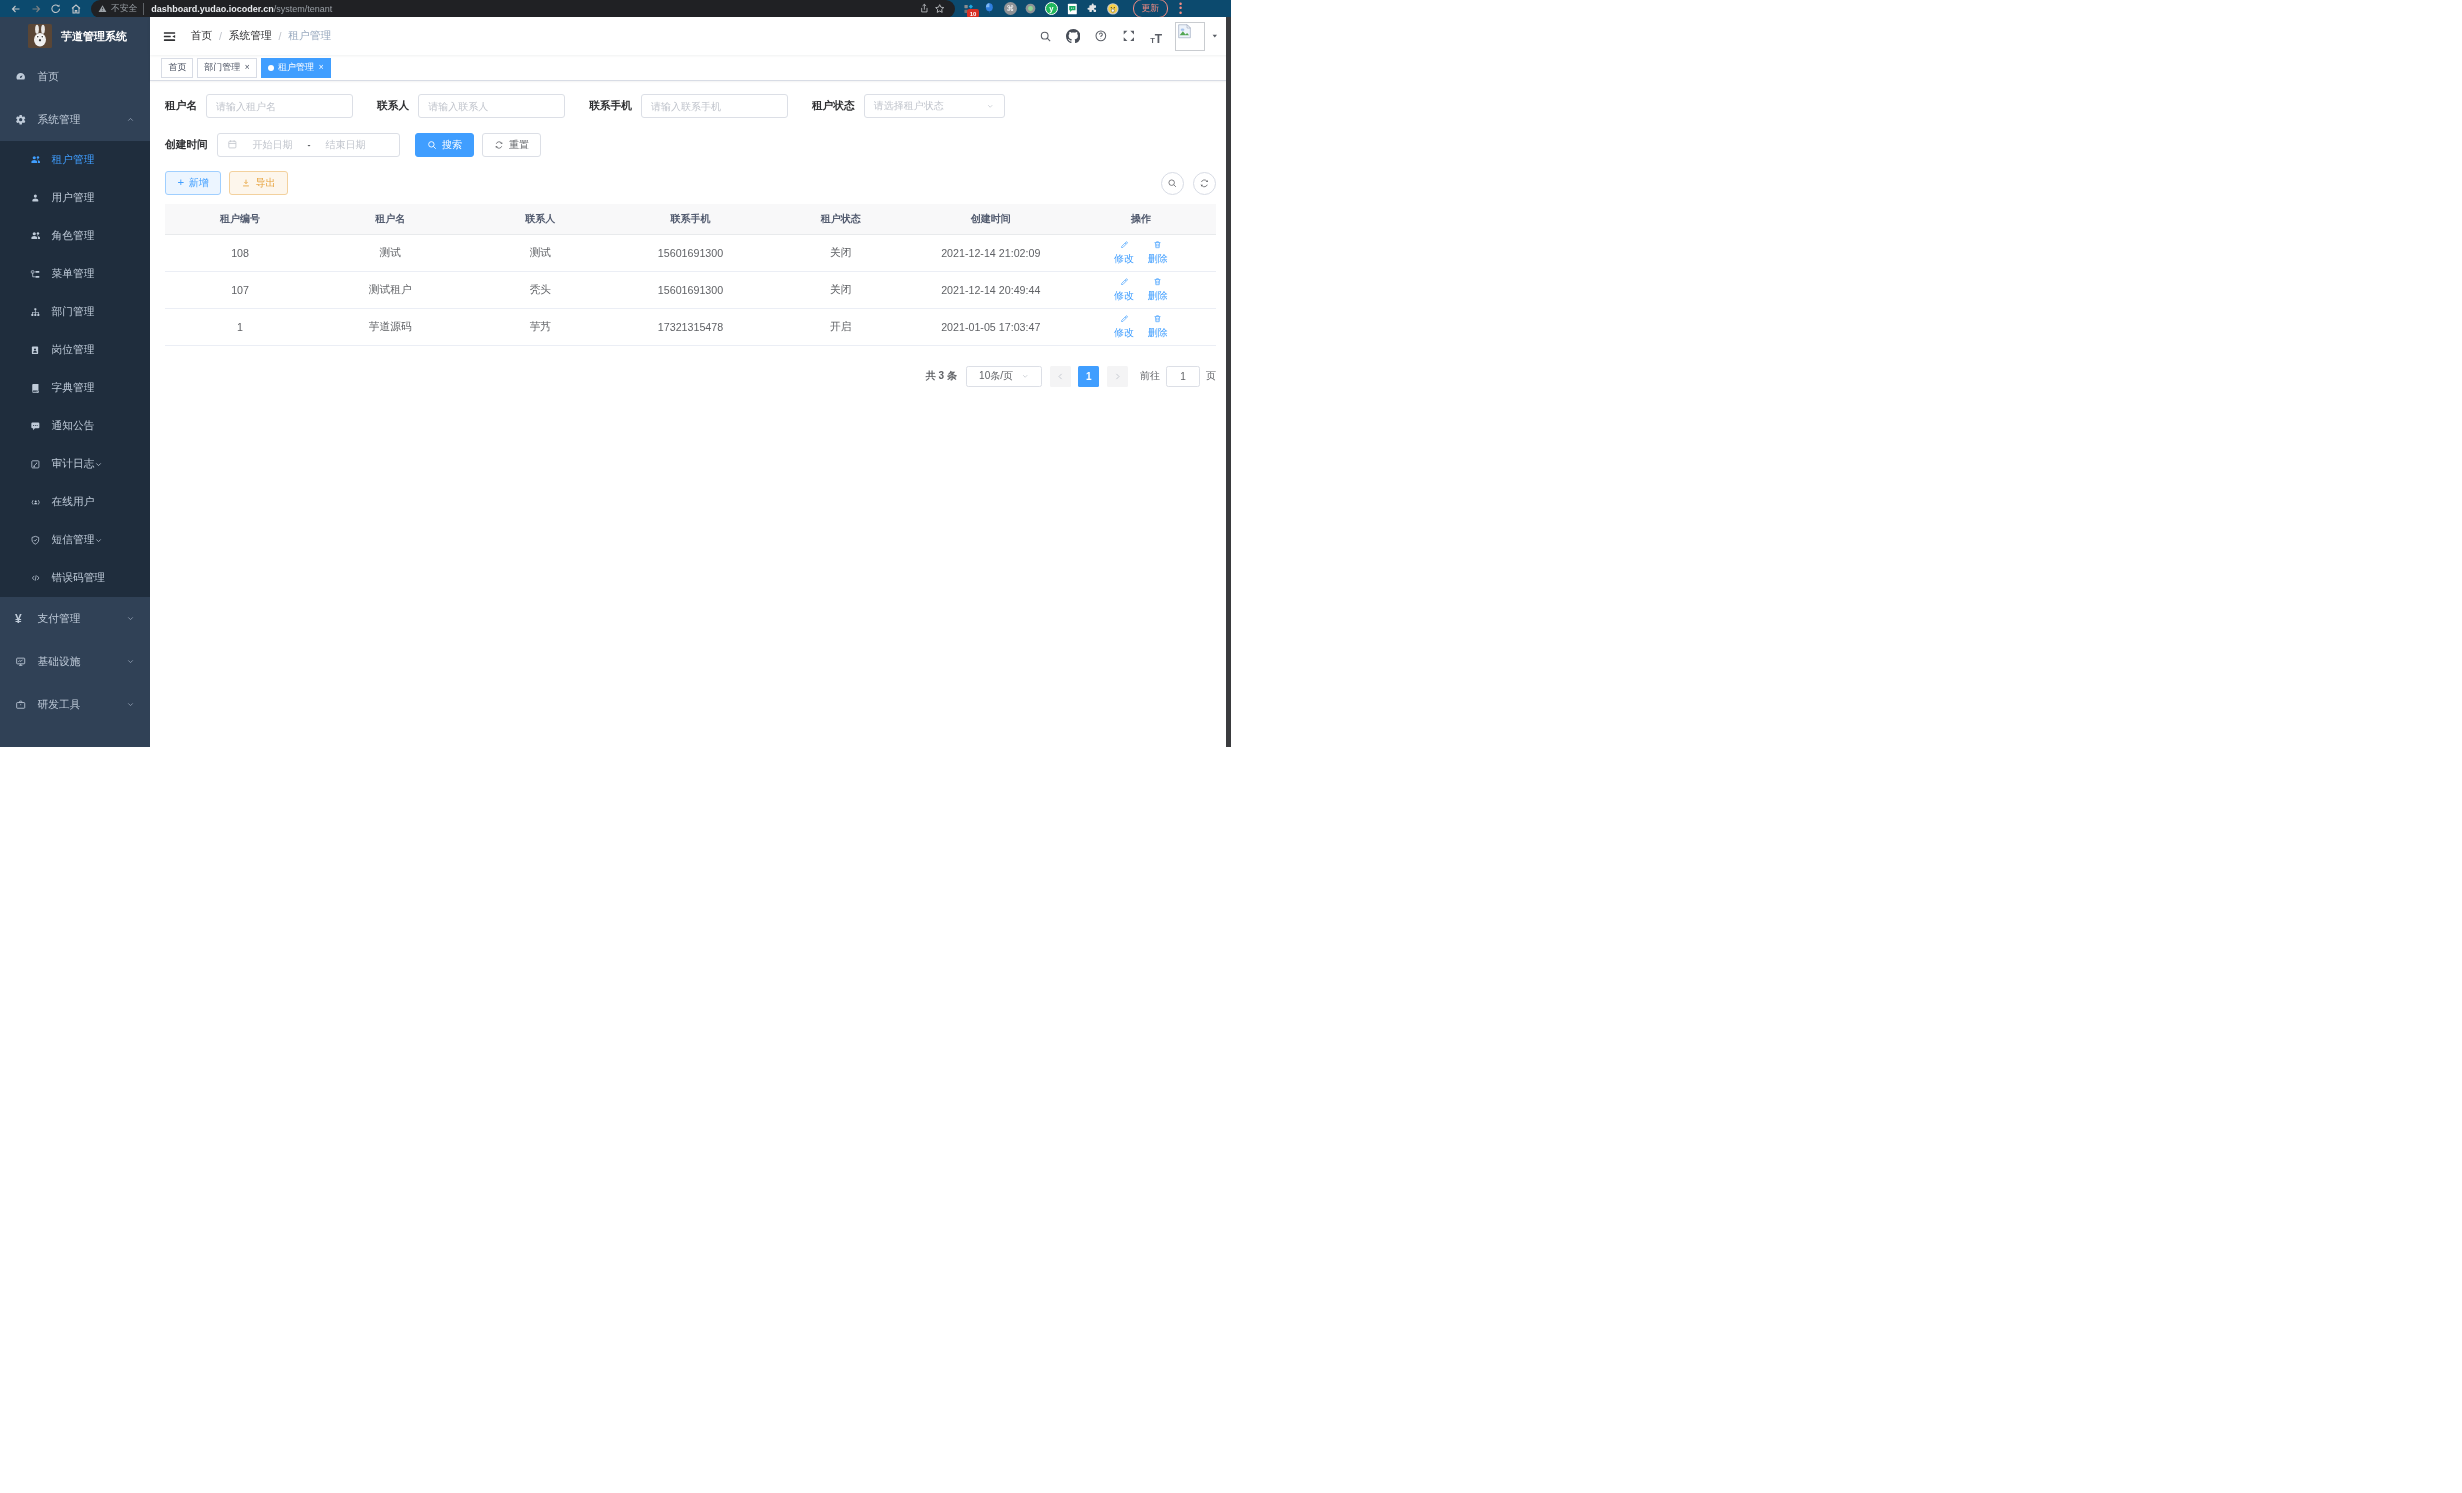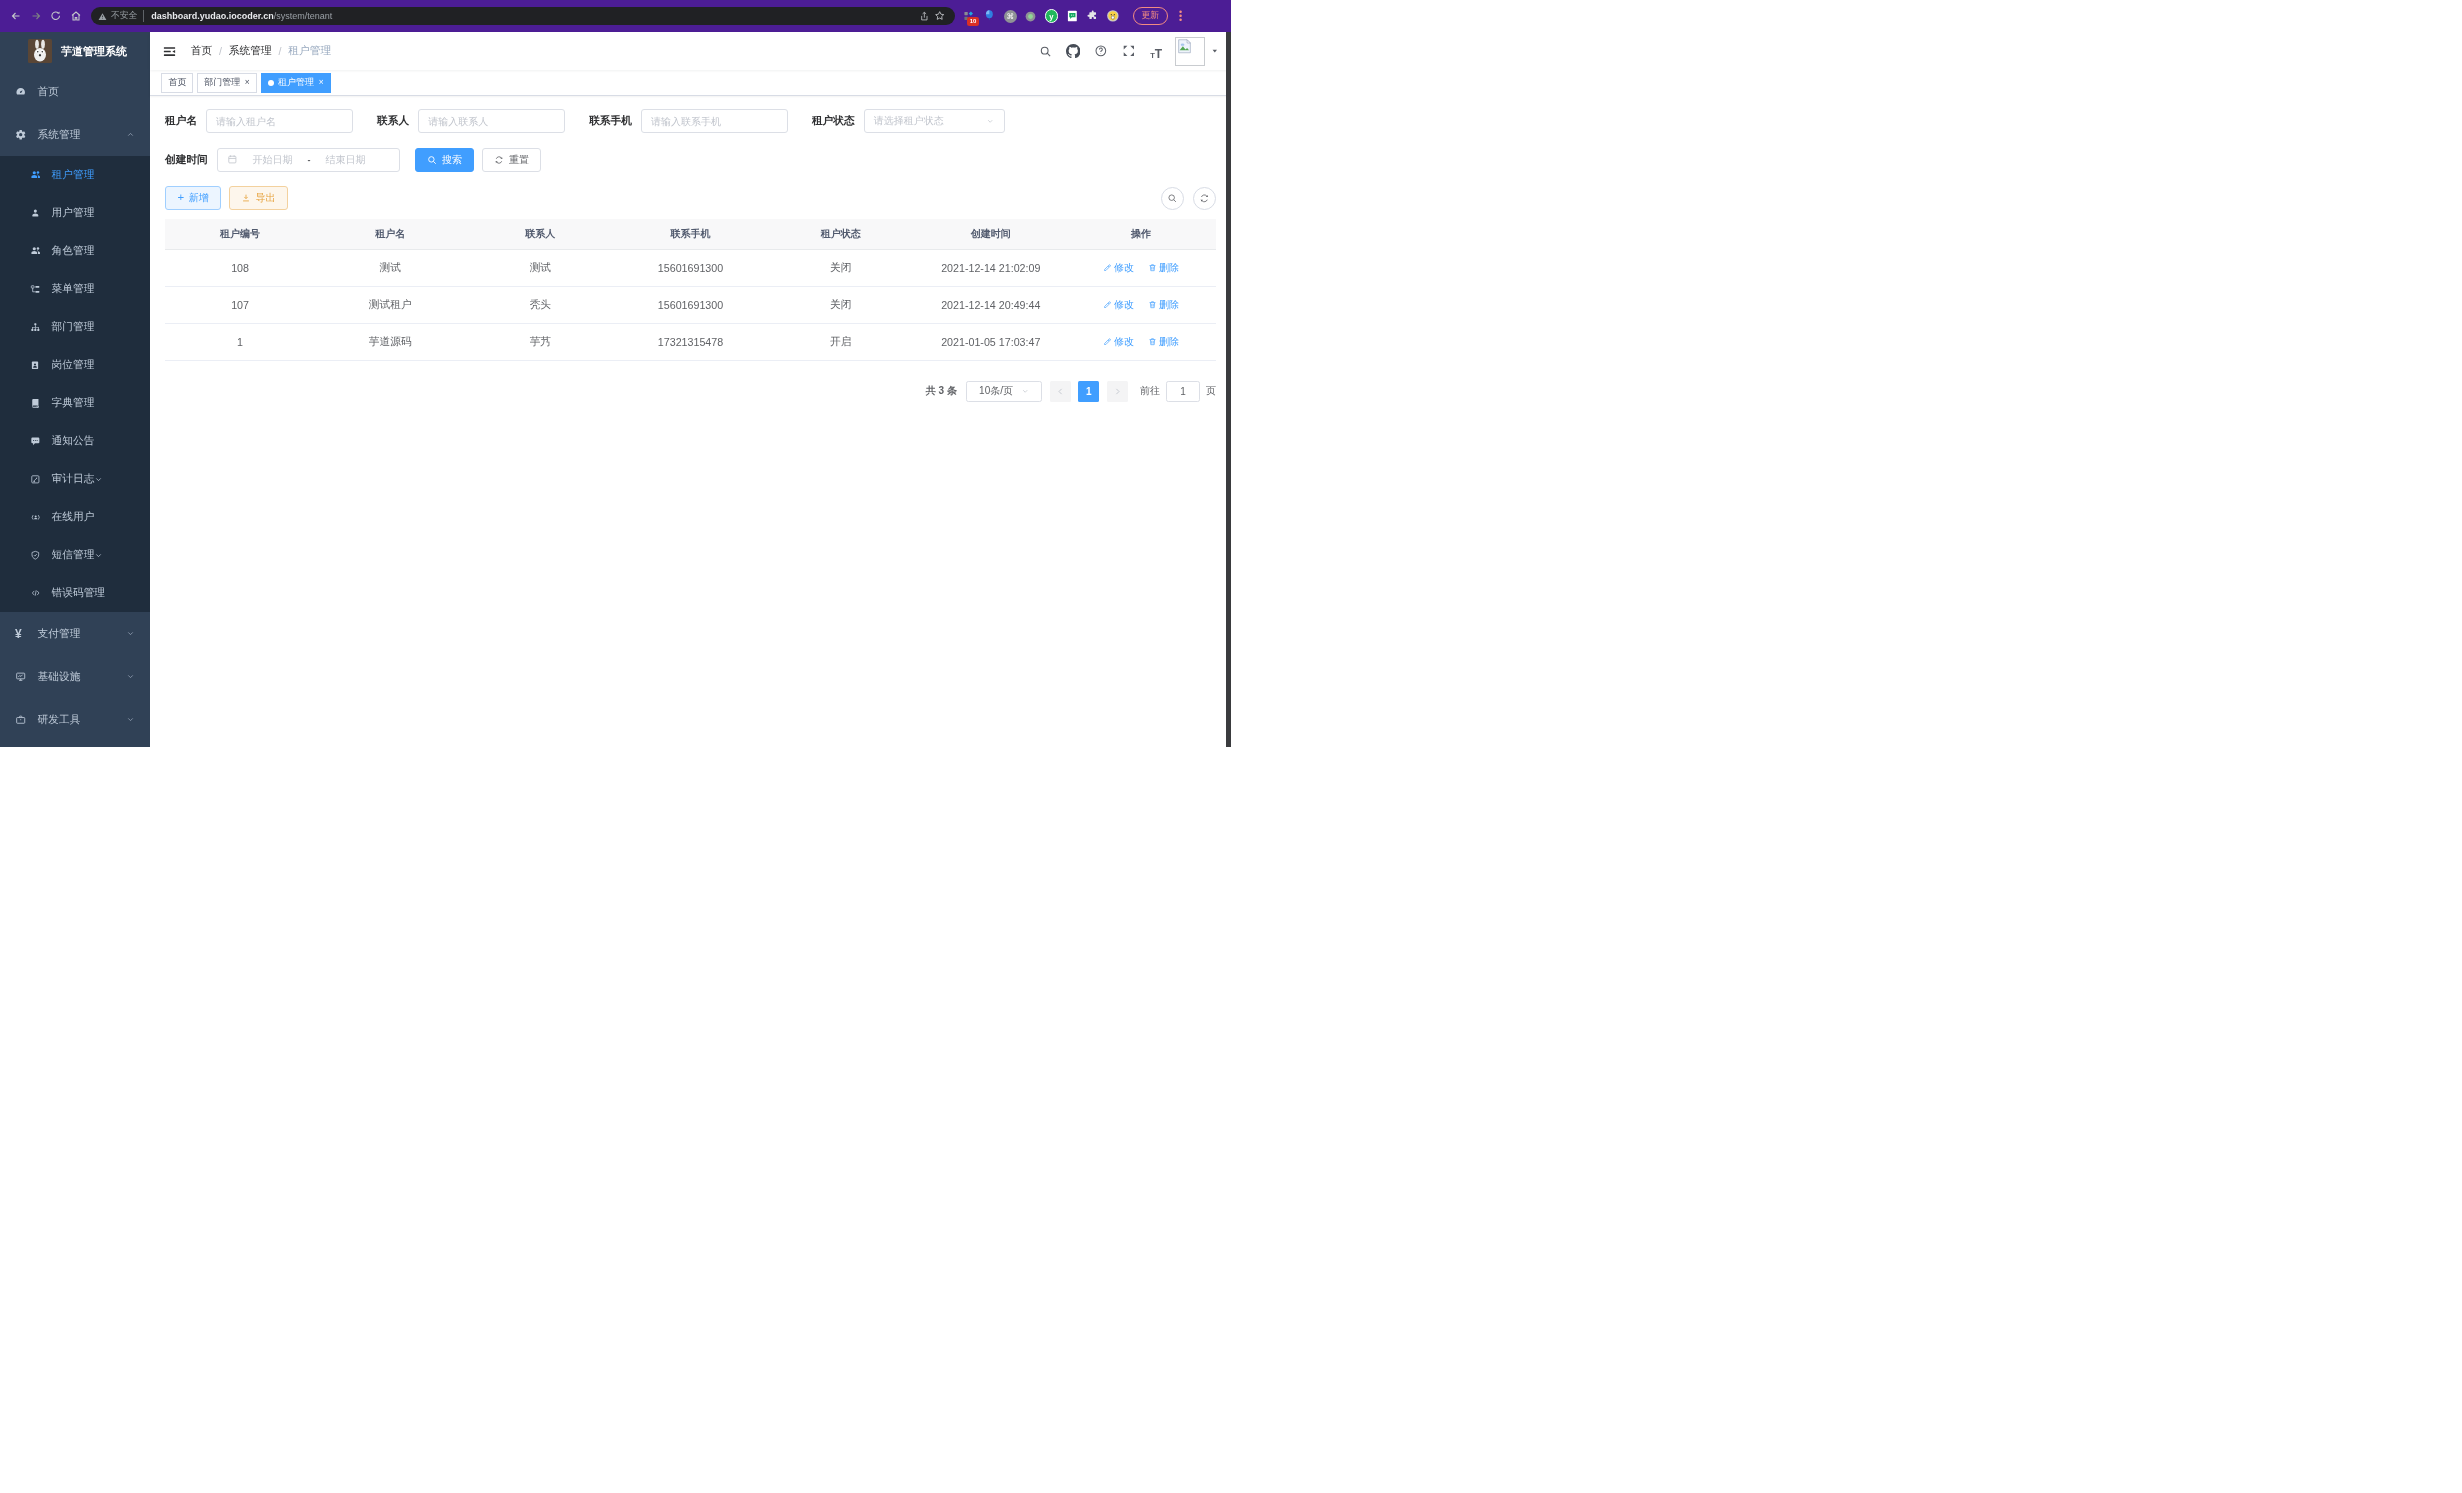--- a/index.html
+++ b/index.html
@@ -1,21 +1,21 @@
 <!DOCTYPE html>
 <html style="font-size:12px"><head>
 <meta charset="utf-8">
 <style>
   * { margin:0; padding:0; box-sizing:border-box; }
   html,body { background:#fff; }
   body { font-family:"Liberation Sans","DejaVu Sans",sans-serif; width:1231px; height:747px; overflow:hidden; }
   .screen { width:1231px; height:747px; display:flex; flex-direction:column; position:relative; }
 
   
-  .chrome { height:32px; background:#4c1d95; display:flex; align-items:center; padding:8px 6px; flex:0 0 auto; }
+  .chrome { height:17px; background:#0c4a6e; display:flex; align-items:center; padding:8px 6px; flex:0 0 auto; }
   .chrome .navbtn { width:20px; height:20px; display:flex; align-items:center; justify-content:center; color:#c4c7ca; flex:0 0 auto; cursor:pointer; }
   .chrome .navbtn.dim { color:#7d8184; }
   .omnibox { flex:0 0 auto; width:864px; height:18px; background:#202124; border-radius:9px; margin-left:4.6px; display:flex; align-items:center; padding:0 7.6px; color:#9aa0a6; }
   .omnibox .sec { display:flex; align-items:center; gap:3.8px; font-size:8.8px; color:#9aa0a6; padding-right:6px; border-right:0.8px solid #5f6368; }
   .omnibox .url { font-size:9px; margin-left:6.9px; white-space:nowrap; }
   .omnibox .url .domain { color:#e8eaed; font-weight:600; }
   .omnibox .url .path { color:#9aa0a6; }
   .omnibox .spacer { flex:1; }
   .ext-area { display:flex; align-items:center; gap:6.9px; margin-left:7.6px; }
   .ext { width:13.7px; height:13.7px; display:flex; align-items:center; justify-content:center; position:relative; cursor:pointer; }
@@ -90,21 +90,21 @@
   .ml10 { margin-left:7.6px; }
 
   .toolbar-row { display:flex; align-items:center; margin-bottom:9px; }
   .toolbar-right { margin-left:auto; display:flex; gap:9px; }
   .circle-btn { width:23px; height:23px; border-radius:50%; border:0.8px solid #d8dce5; background:#fff; color:#606266; display:flex; align-items:center; justify-content:center; cursor:pointer; }
 
   
   table.data { width:100%; border-collapse:collapse; table-layout:fixed; }
   table.data th { background:#f8f8f9; color:#515a6e; font-size:10px; font-weight:700; height:30px; text-align:center; border-bottom:0.8px solid #e8eaec; }
   table.data td { height:37px; text-align:center; font-size:10.7px; color:#606266; border-bottom:0.8px solid #ebeef5; }
-  .op-link { color:#409eff; font-size:10px; display:inline-flex; align-items:center; gap:2.3px; cursor:pointer; }
+  .op-link { color:#409eff; font-size:10px; display:inline-flex; align-items:center; gap:2.3px; cursor:pointer;flex-direction:column; }
   .op-link + .op-link { margin-left:10.7px; }
 
   
   .pagination { display:flex; align-items:center; justify-content:flex-end; margin-top:20px; gap:7.6px; font-size:10px; color:#606266; }
   .pg-total { margin-right:1.5px;font-weight:bold; }
   .pg-size { width:76px; height:21px; border:0.8px solid #dcdfe6; border-radius:2.3px; display:flex; align-items:center; justify-content:center; gap:7.6px; color:#606266; cursor:pointer; background:#fff; }
   .pg-btn { width:21px; height:21px; background:#f4f4f5; border-radius:1.5px; display:flex; align-items:center; justify-content:center; color:#c0c4cc; cursor:pointer; }
   .pg-page { width:21px; height:21px; border-radius:1.5px; background:#409eff; color:#fff; display:flex; align-items:center; justify-content:center; font-weight:700; cursor:pointer; }
   .pg-goto { display:flex; align-items:center; gap:6px; margin-left:4.6px; }
   .pg-goto input { width:34px; height:21px; border:0.8px solid #dcdfe6; border-radius:2.3px; text-align:center; font-size:10px; color:#606266; outline:none; font-family:inherit; }

